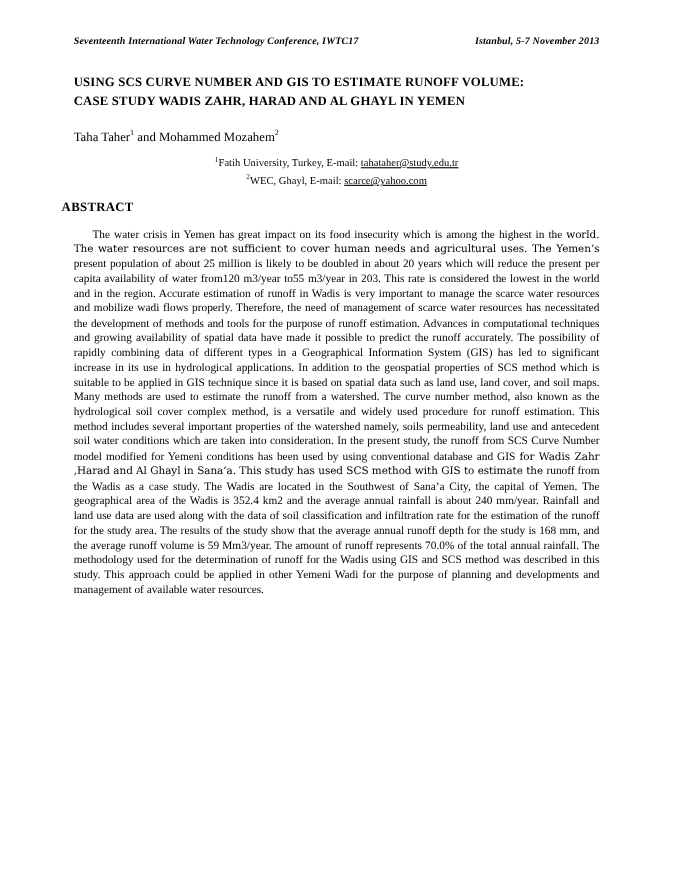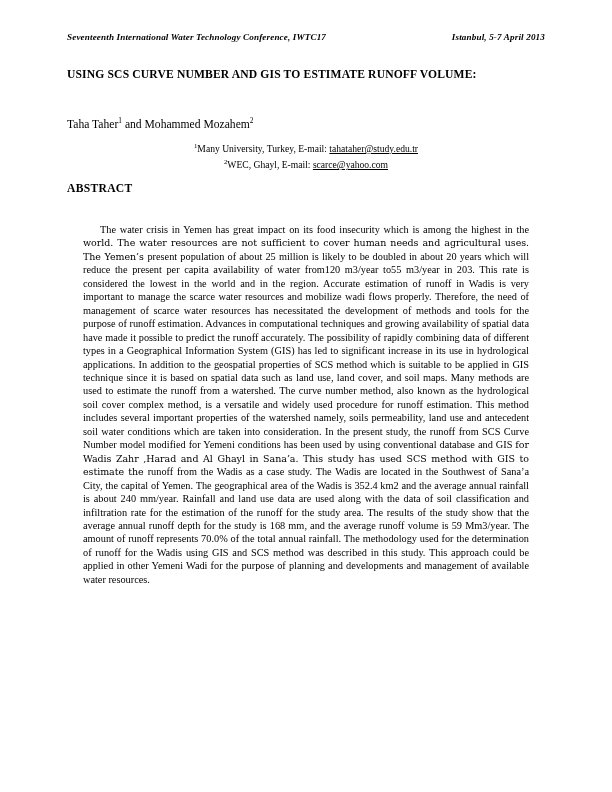--- a/index.html
+++ b/index.html
@@ -75,39 +75,39 @@
     font-size: 9.6px;
     line-height: 13.3px;
   }
   .affils .aff { display: block; }
   .affils sup { font-size: 6.8px; vertical-align: 4px; }
   .mail { text-decoration: underline; color: #000; }
 
   
   .sec-head {
     position: absolute;
-    left: 67px;
+    left: 56px;
     top: 182px;
     font-weight: bold;
     font-size: 11.6px;
     letter-spacing: 0.3px;
   }
 
   
   .abstract {
     position: absolute;
     left: 67px;
     top: 207px;
     width: 478px;
     font-size: 10.3px;
     line-height: 13.45px;
     text-align: justify;
     text-justify: inter-word;
   }
-  .abstract p { margin: 16px; }
+  .abstract p { margin: 0; }
   .abstract p.indent { text-indent: 17px; }
   
   .altface {
     font-family: "DejaVu Serif", "Liberation Serif", serif;
     font-size: 9.5px;
     letter-spacing: -0.05px;
   }
 
   
   .keywords {
@@ -120,31 +120,32 @@
   }
   .keywords .kw-label { font-weight: bold; font-size: 11.2px; }
 </style>
 </head>
 <body>
 
 <div class="page">
 
   <div class="runhead">
     <span class="rh-left">Seventeenth International Water Technology Conference, IWTC17</span>
-    <span class="rh-right">Istanbul, 5-7 April 2013</span>
+    <span class="rh-right">Istanbul, 5-7 November 2013</span>
   </div>
 
   <div class="title">
     <span class="tline">USING SCS CURVE NUMBER AND GIS TO ESTIMATE RUNOFF VOLUME:</span>
+    <span class="tline">CASE STUDY WADIS ZAHR, HARAD AND AL GHAYL IN YEMEN</span>
   </div>
 
   <div class="authors"><span>Taha Taher</span><sup>1</sup><span> and </span><span>Mohammed Mozahem</span><sup>2</sup></div>
 
   <div class="affils">
-    <span class="aff"><sup>1</sup><span>Many University, Turkey, E-mail: </span><a class="mail" href="#">tahataher@study.edu.tr</a></span>
+    <span class="aff"><sup>1</sup><span>Fatih University, Turkey, E-mail: </span><a class="mail" href="#">tahataher@study.edu.tr</a></span>
     <span class="aff"><sup>2</sup><span>WEC, Ghayl, E-mail: </span><a class="mail" href="#">scarce@yahoo.com</a></span>
   </div>
 
   <div class="sec-head">ABSTRACT</div>
 
   <div class="abstract">
     <p class="indent"><span>The water crisis in Yemen has great impact on its food insecurity which is among the highest in the </span><span class="altface">world. The water resources are not sufficient to cover human needs and agricultural uses. The Yemen’s </span><span>present population of about 25 million is likely to be doubled in about 20 years which will reduce the present per capita availability of water from120 m3/year to55 m3/year in 203. This rate is considered the lowest in the world and in the region. Accurate estimation of runoff in Wadis is very important to manage the scarce water resources and mobilize wadi flows properly. Therefore, the need of management of scarce water resources has necessitated the development of methods and tools for the purpose of runoff estimation. Advances in computational techniques and growing availability of spatial data have made it possible to predict the runoff accurately. The possibility of rapidly combining data of different types in a Geographical Information System (GIS) has led to significant increase in its use in hydrological applications. In addition to the geospatial properties of SCS method which is suitable to be applied in GIS technique since it is based on spatial data such as land use, land cover, and soil maps. Many methods are used to estimate the runoff from a watershed. The curve number method, also known as the hydrological soil cover complex method, is a versatile and widely used procedure for runoff estimation. This method includes several important properties of the watershed namely, soils permeability, land use and antecedent soil water conditions which are taken into consideration. In the present study, the runoff from SCS Curve Number model modified for Yemeni conditions has been used by using conventional database and GIS </span><span class="altface">for Wadis Zahr ,Harad and Al Ghayl in Sana’a. This study has used SCS method with GIS to estimate the </span><span>runoff from the Wadis as a case study. The Wadis are located in the Southwest of Sana’a City, the capital of Yemen. The geographical area of the Wadis is 352.4 km2 and the average annual rainfall is about 240 mm/year. Rainfall and land use data are used along with the data of soil classification and infiltration rate for the estimation of the runoff for the study area. The results of the study show that the average annual runoff depth for the study is 168 mm, and the average runoff volume is 59 Mm3/year. The amount of runoff represents 70.0% of the total annual rainfall. The methodology used for the determination of runoff for the Wadis using GIS and SCS method was described in this study. This approach could be applied in other Yemeni Wadi for the purpose of planning and developments and management of available water resources.</span></p>
   </div>
 
 

